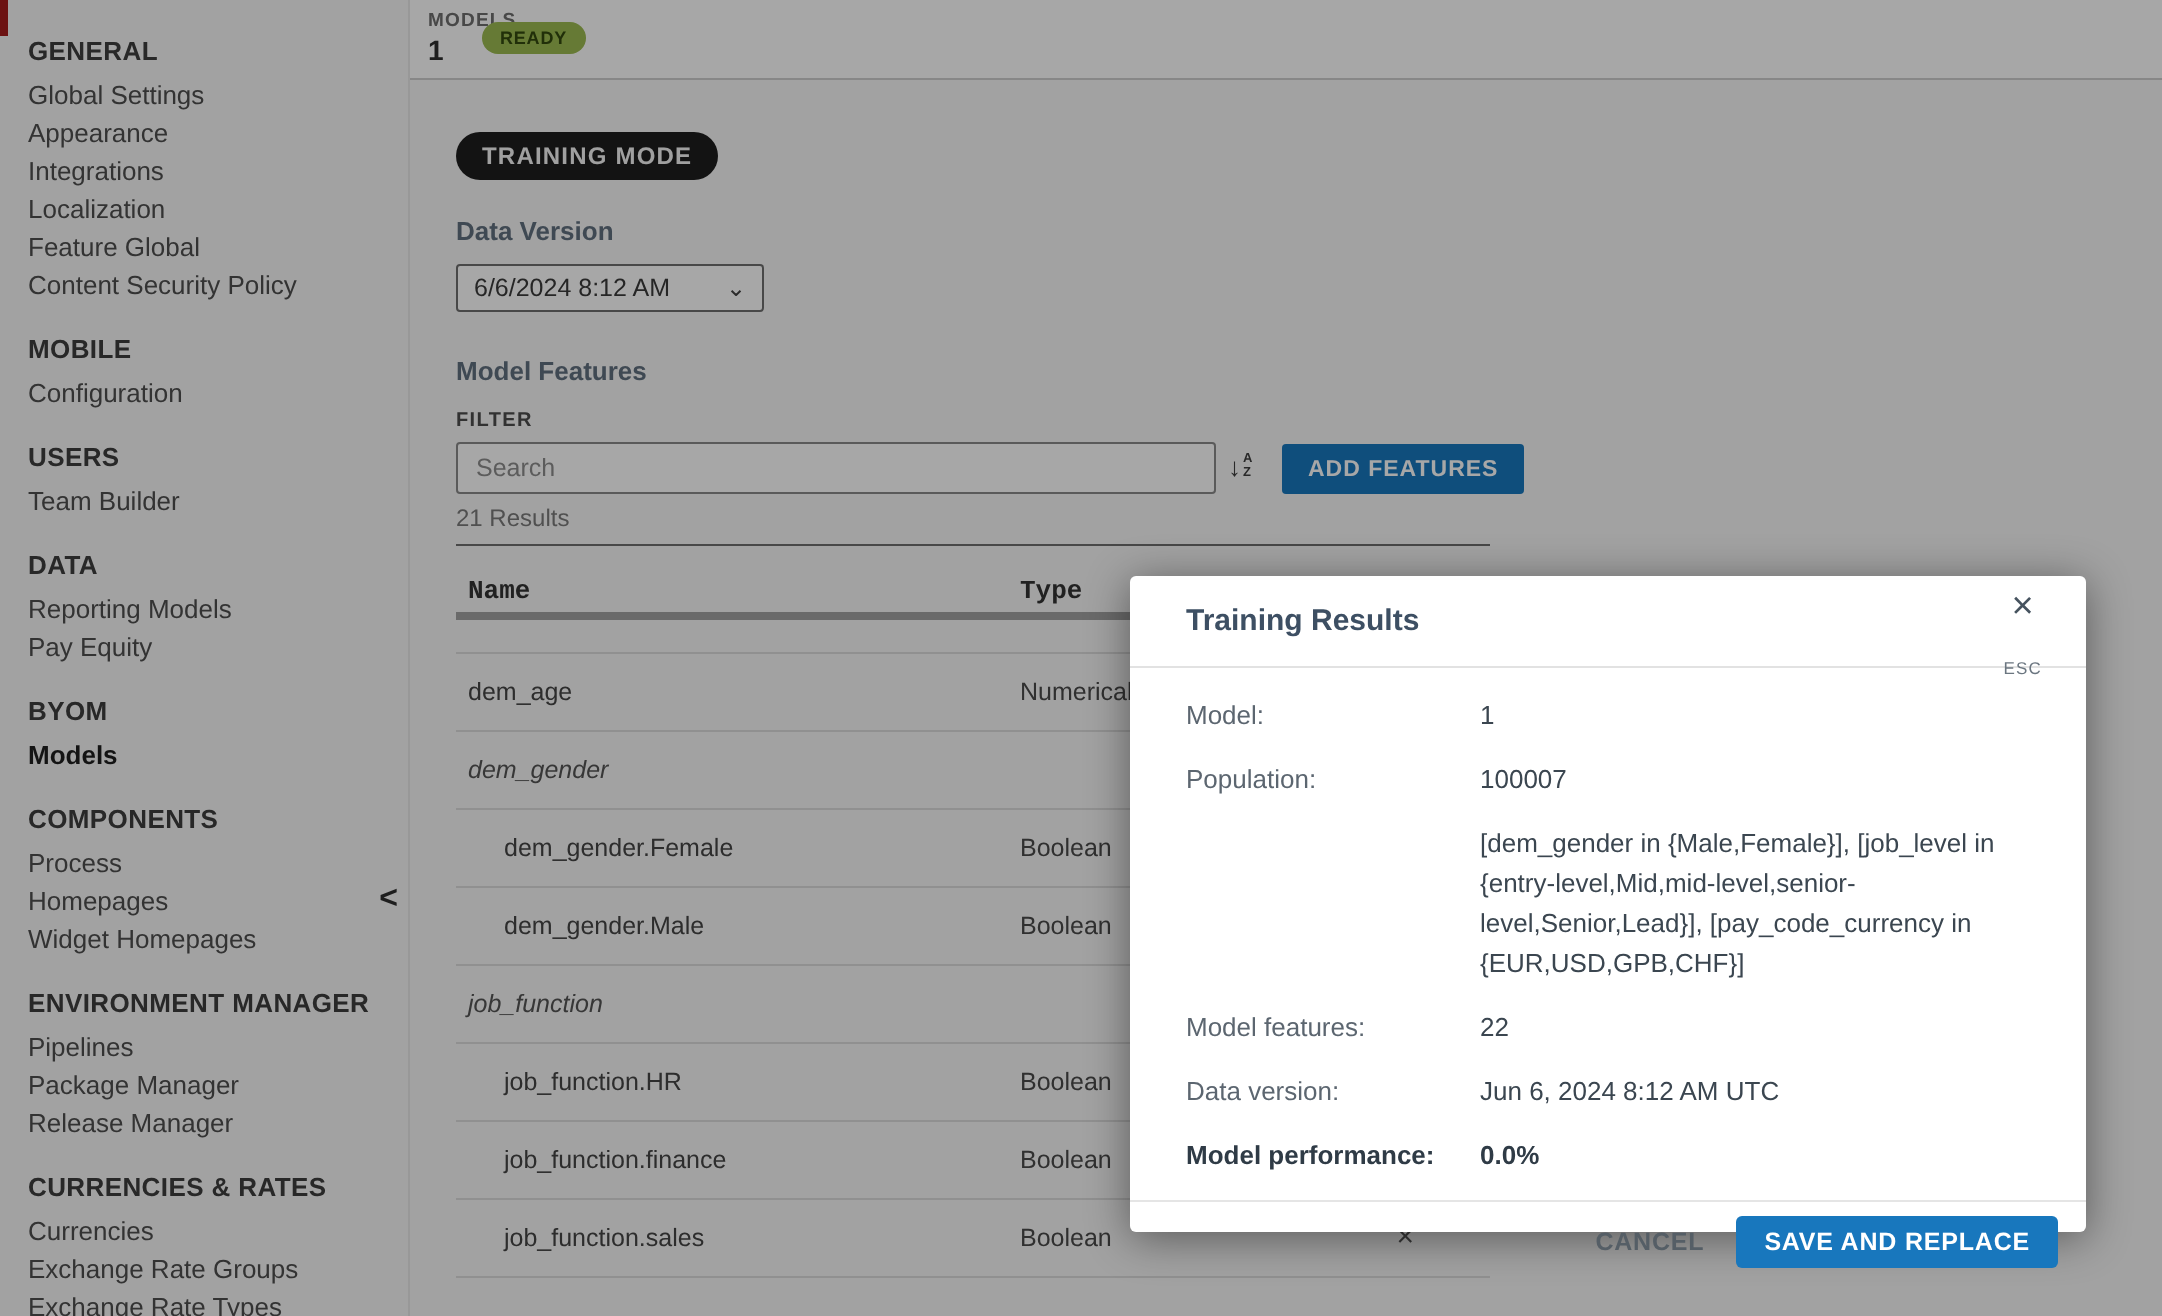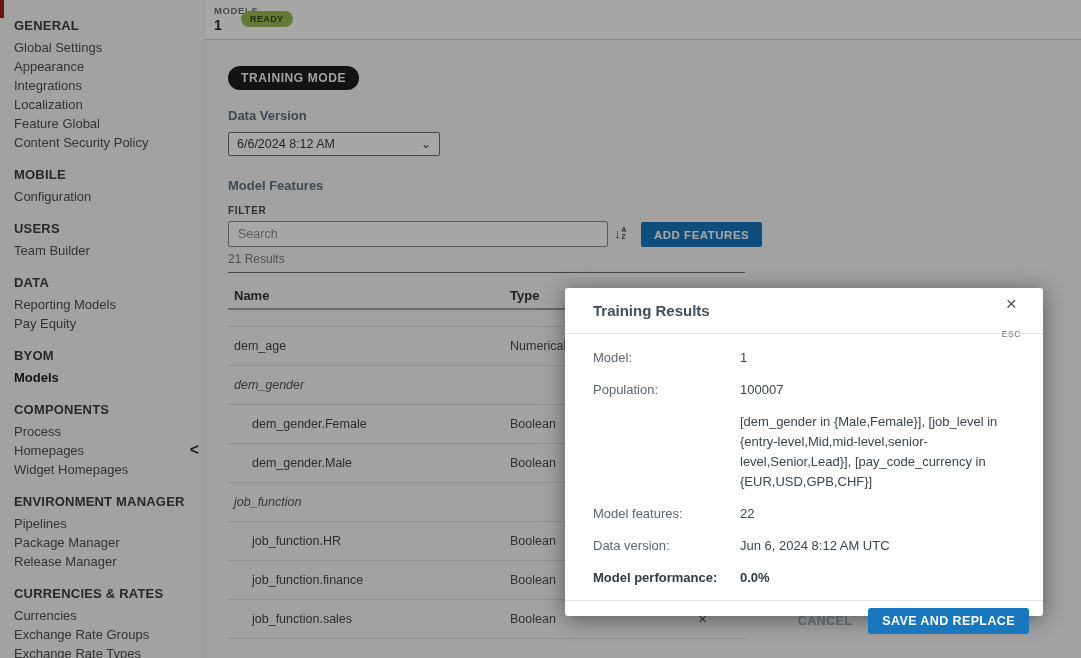--- a/index.html
+++ b/index.html
@@ -28,21 +28,21 @@
   .status-badge { position:absolute; left:36px; top:11px; background:var(--green,#9cbb51);
                   color:#33490f; font-size:9px; font-weight:bold; letter-spacing:.4px;
                   padding:3px 9px; border-radius:9px; }
 
   
   .content { position:absolute; left:205px; top:40px; right:0; bottom:0; background:#f7f7f7; }
   .mode-pill { position:absolute; left:23px; top:26px; background:#1d1d1d; color:#f4f4f4;
                font-size:12px; font-weight:bold; letter-spacing:.6px; padding:5px 13px;
                border-radius:12px; }
   .dv-label { position:absolute; left:23px; top:68px; font-size:13px; font-weight:bold; color:#61707f; }
-  .dropdown { position:absolute; left:23px; top:92px; width:212px; height:24px; background:#ffffff;
+  .dropdown { position:absolute; left:23px; top:92px; width:154px; height:24px; background:#ffffff;
               border:1px solid #6e6e6e; border-radius:2px; font-size:12.5px; color:#3a3a3a;
               display:flex; align-items:center; padding:0 8px; cursor:pointer; }
   .dropdown .chev { margin-left:auto; font-size:12px; color:#444; }
   .mf-title { position:absolute; left:23px; top:138px; font-size:13px; font-weight:bold; color:#61707f; }
   .filter-label { position:absolute; left:23px; top:165px; font-size:10px; font-weight:bold;
                   letter-spacing:.7px; color:#4d4d4d; }
   .search-input { position:absolute; left:23px; top:181px; width:380px; height:26px; background:#fff;
                   border:1px solid #8a8a8a; border-radius:2px; font-size:12.5px; color:#3a3a3a;
                   padding:0 9px; font-family:inherit; }
   .search-input::placeholder { color:#8d8d8d; }
@@ -52,21 +52,21 @@
   .sort-icon .letters { display:flex; flex-direction:column; font-size:6.5px; font-weight:bold;
                         line-height:7px; margin-left:1px; }
   .add-btn { position:absolute; left:436px; top:182px; height:25px; background:var(--accent,#1877bd);
              color:#fff; border:none; border-radius:2px; font-size:11.5px; font-weight:bold;
              letter-spacing:.5px; padding:0 13px; cursor:pointer; font-family:inherit; }
   .results-count { position:absolute; left:23px; top:212px; font-size:12px; color:#7a7a7a; }
   .top-divider { position:absolute; left:23px; top:232px; width:517px; height:1px; background:#6f6f6f; }
 
   
   .feature-table { position:absolute; left:23px; top:242px; width:517px; }
-  .t-head { position:relative; height:28px; border-bottom:2px solid #a3a3a3; }
+  .t-head { position:relative; height:28px; border-bottom:4px solid #a3a3a3;font-family:Liberation Mono, monospace; }
   .t-head .c-name { position:absolute; left:6px; top:6px; font-size:13px; font-weight:bold; color:#333; }
   .t-head .c-type { position:absolute; left:282px; top:6px; font-size:13px; font-weight:bold; color:#333; }
   .t-body { margin-top:16px; border-top:1px solid #dcdcdc; }
   .t-row { position:relative; height:39px; border-bottom:1px solid #dcdcdc; }
   .t-row .name { position:absolute; left:6px; top:12px; font-size:12.5px; color:#454545; }
   .t-row.indent .name { left:24px; }
   .t-row.group .name { font-style:italic; color:#555; }
   .t-row .type { position:absolute; left:282px; top:12px; font-size:12.5px; color:#4a4a4a; }
   .t-row .remove { position:absolute; right:38px; top:10px; font-size:15px; color:#555; cursor:pointer; }
 

